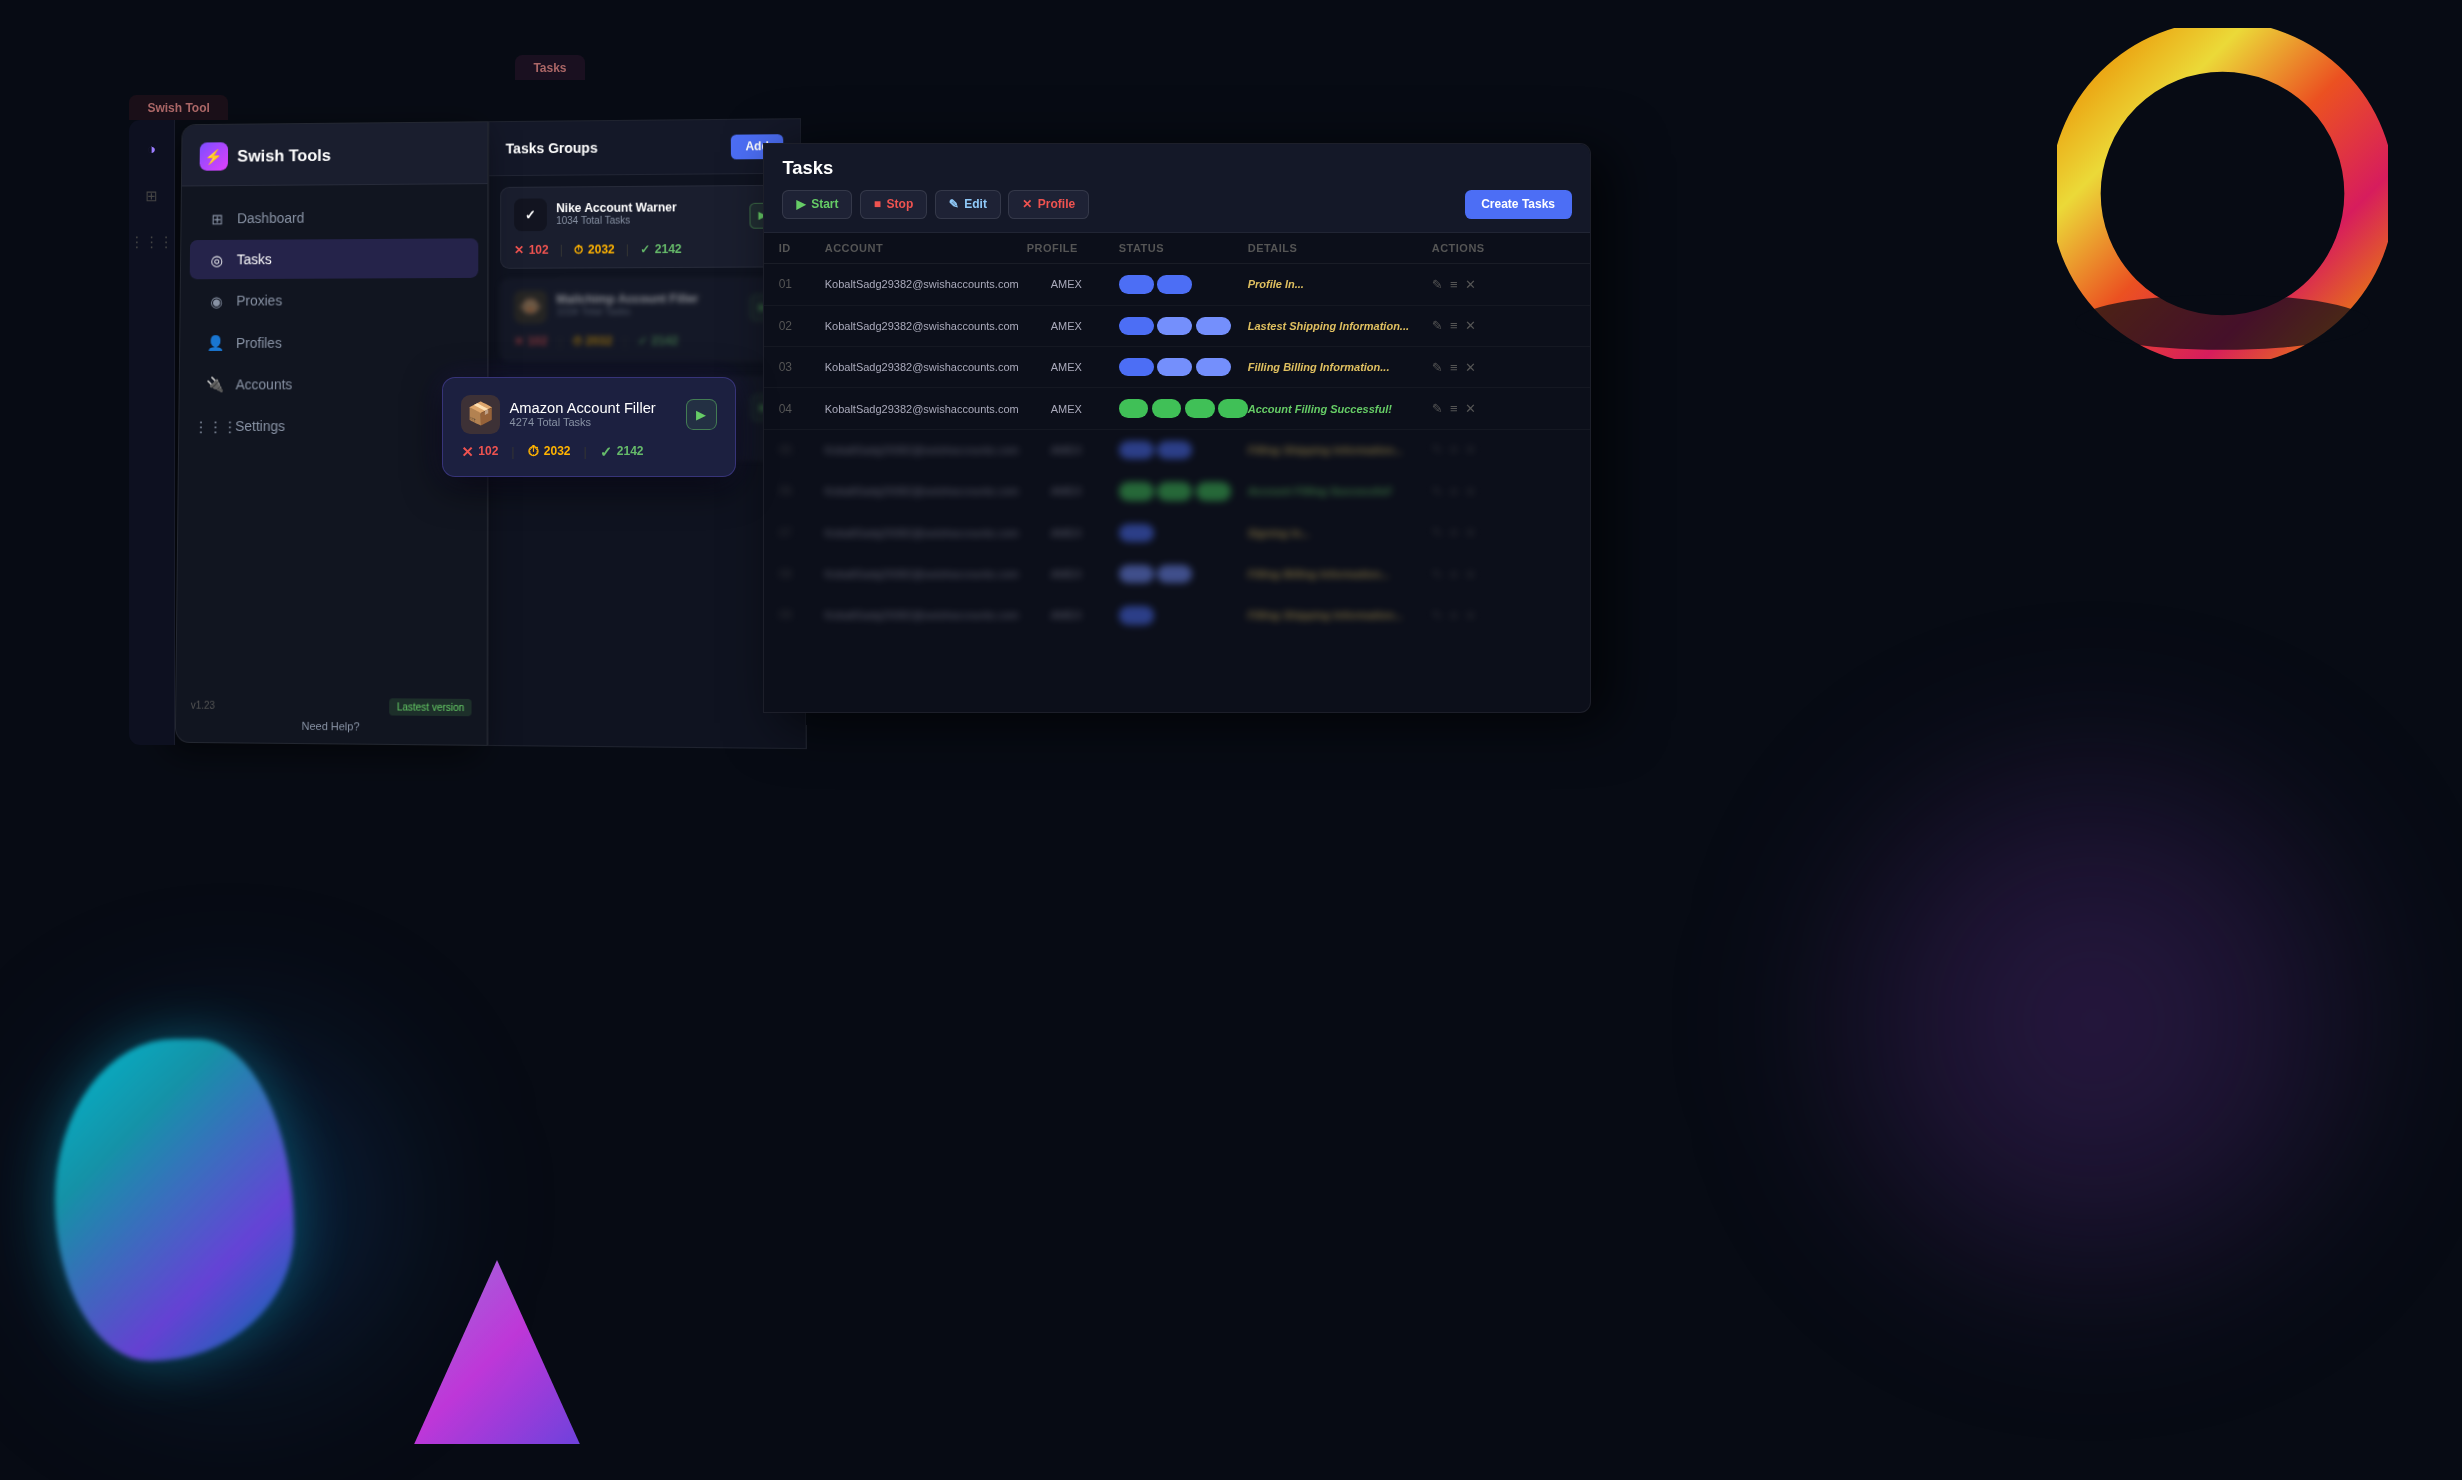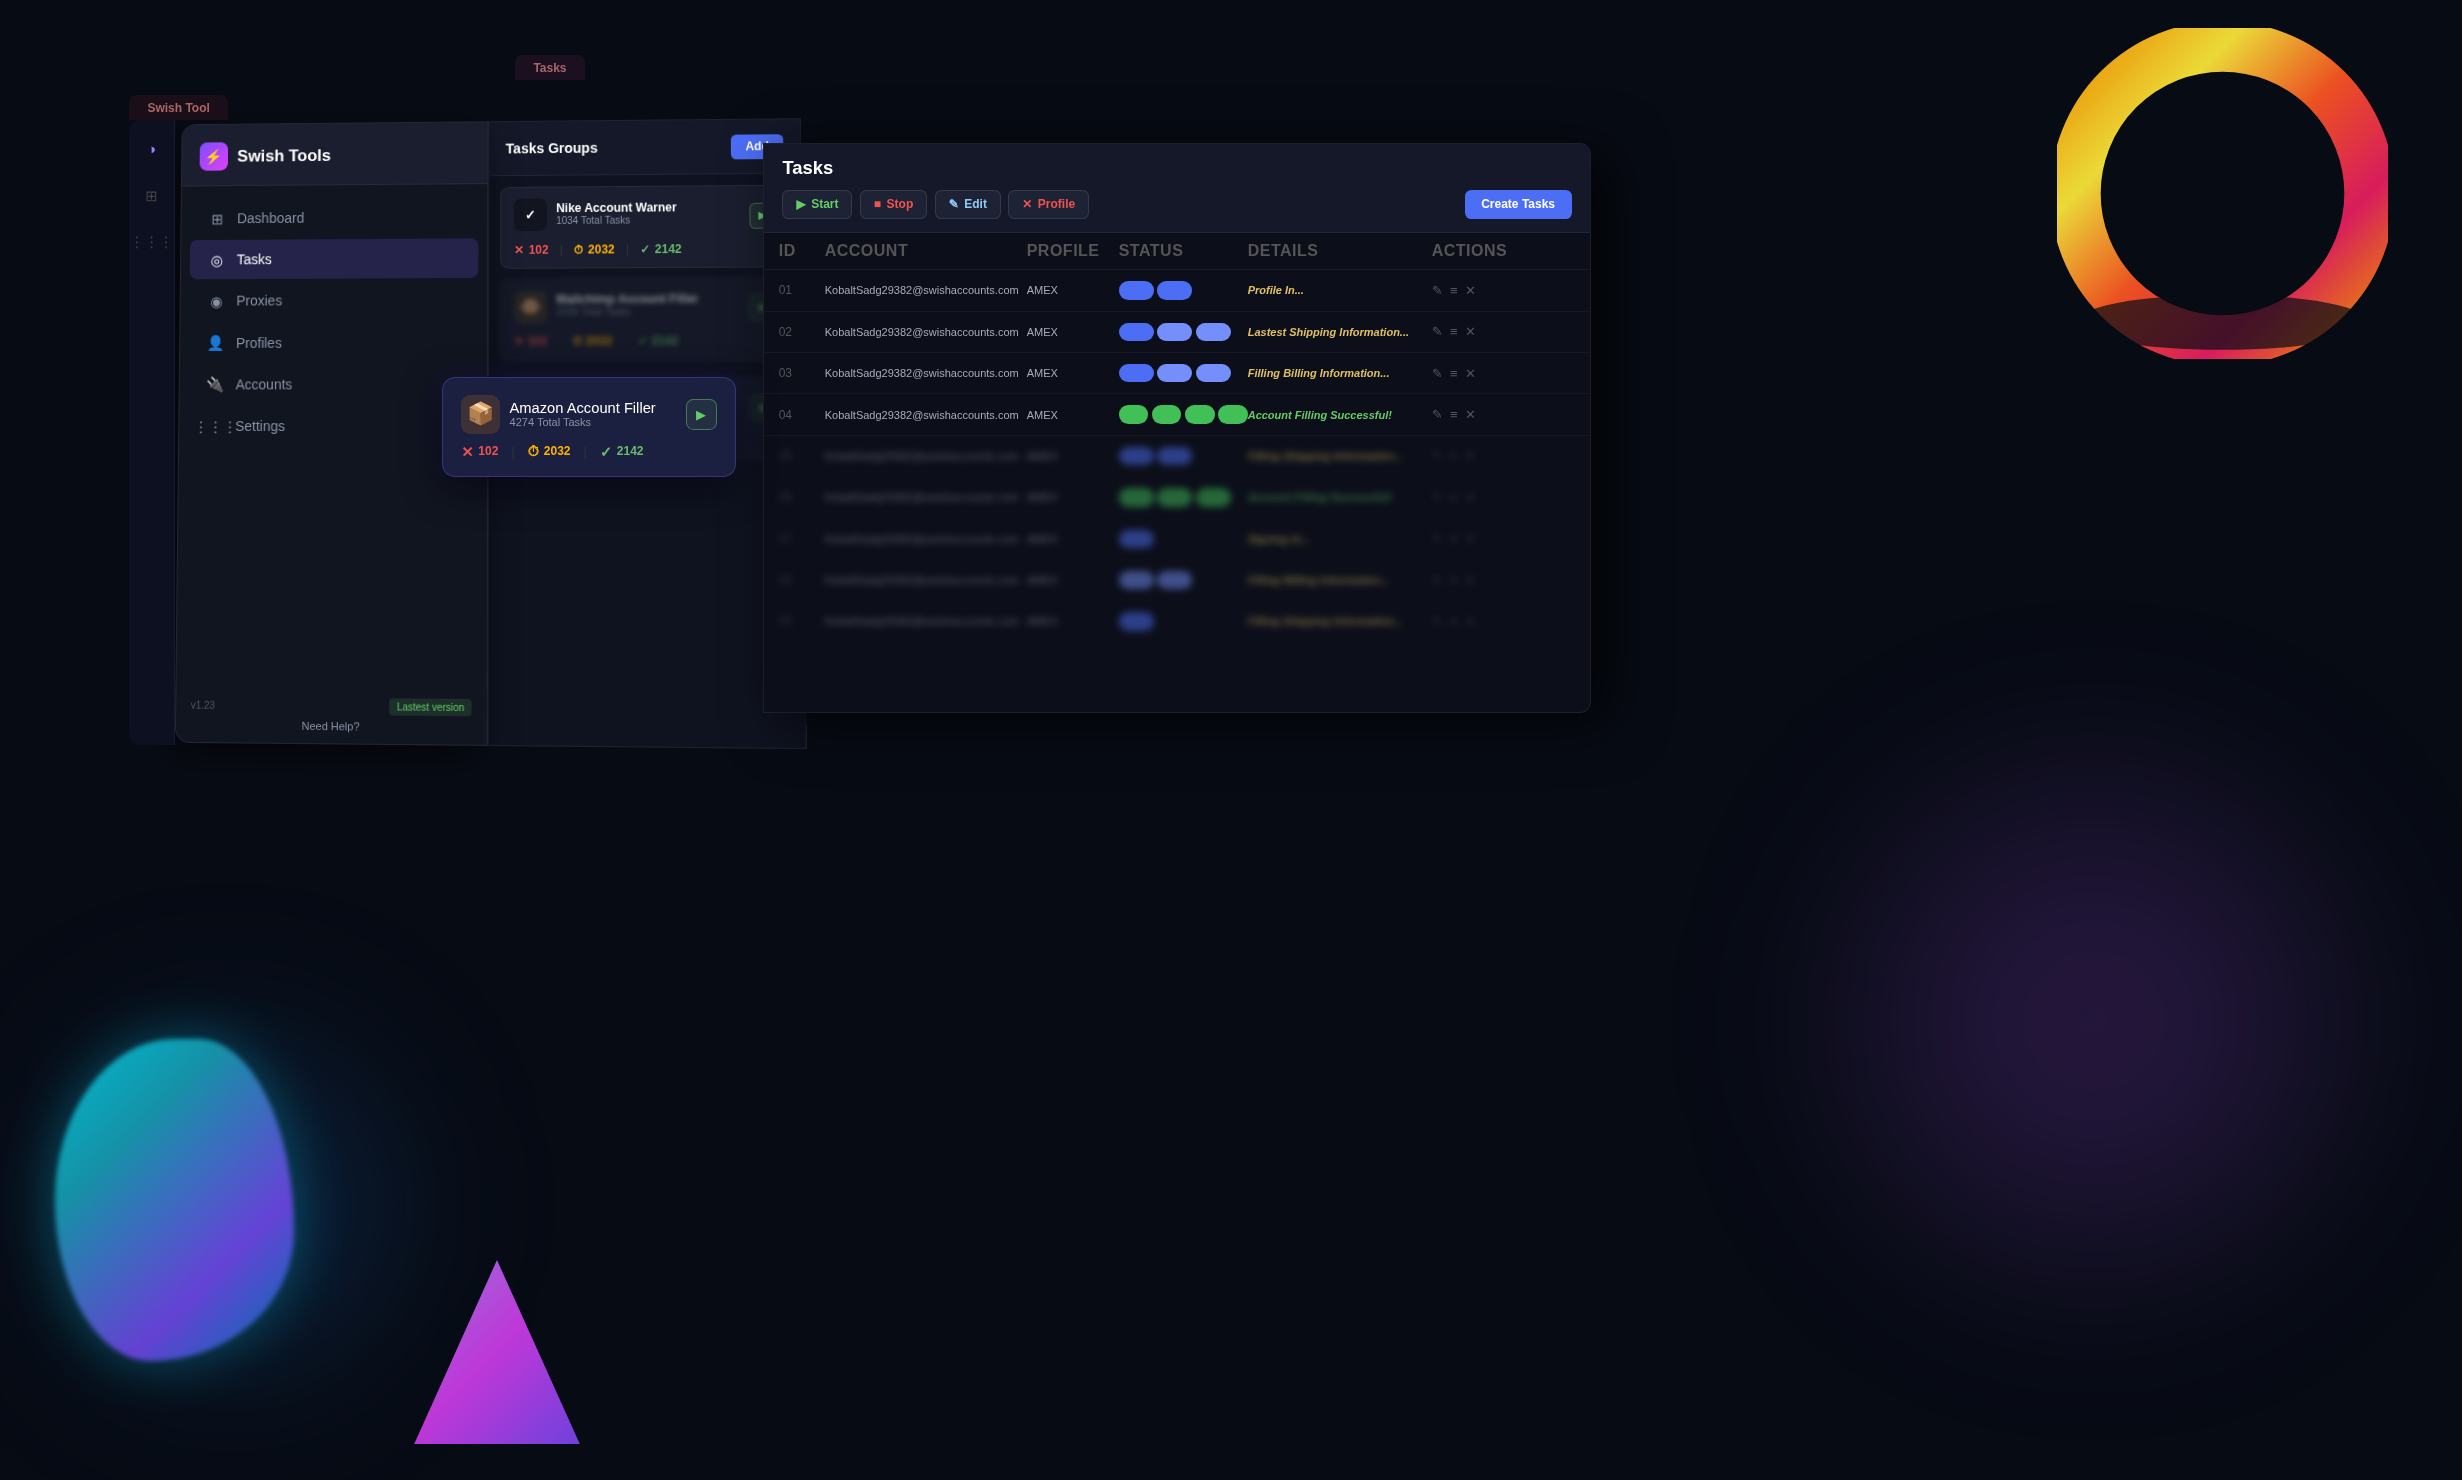--- a/index.html
+++ b/index.html
@@ -331,21 +331,21 @@
       flex: 1;
       overflow-y: auto;
     }
 
     .table-header {
       display: grid;
       grid-template-columns: 46px 202px 92px 129px 184px 92px;
       padding: 9.2px 14.7px;
       border-bottom: 0.9px solid rgba(255,255,255,0.06);
       color: #555;
-      font-size: 16px;
+      font-size: 11px;
       font-weight: 600;
       text-transform: uppercase;
       letter-spacing: 0.5px;
     }
 
     .table-row {
       display: grid;
       grid-template-columns: 46px 202px 92px 129px 184px 92px;
       padding: 11px 14.7px;
       border-bottom: 0.9px solid rgba(255,255,255,0.04);
@@ -358,20 +358,21 @@
     }
 
     .row-account {
       color: #aab;
       font-size: 11px;
     }
 
     .row-profile {
       color: #aab;
       font-size: 11px;
+      margin-left: 24px;
     }
 
     .status-pills {
       display: flex;
       gap: 3.7px;
       align-items: center;
     }
 
     .status-pill {
       height: 18.4px;

